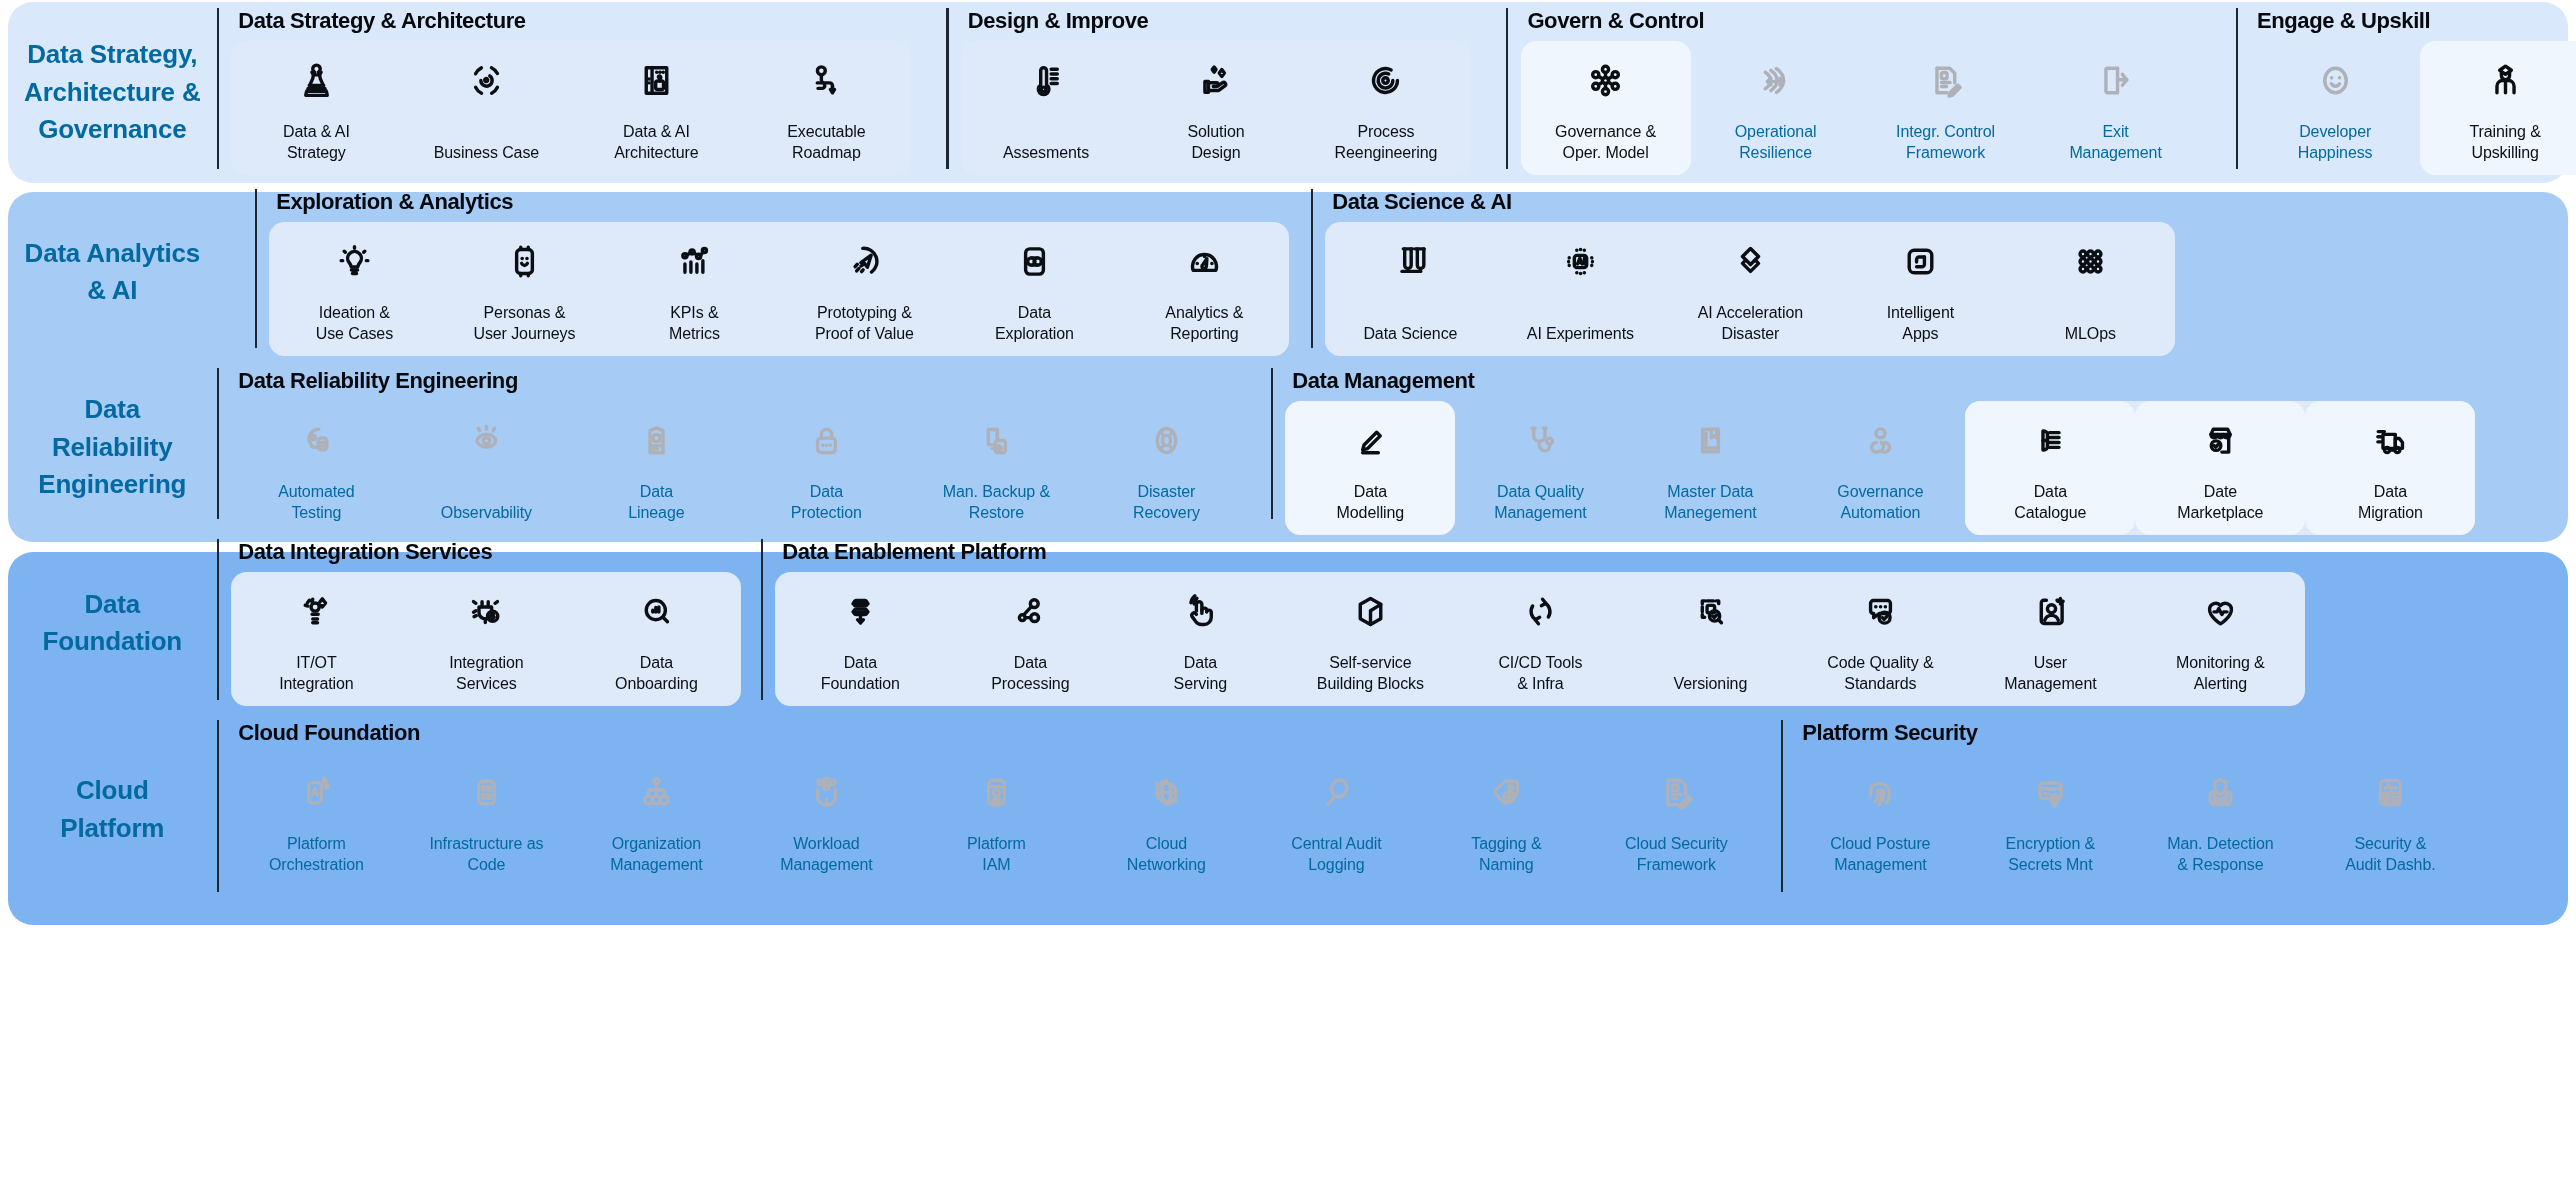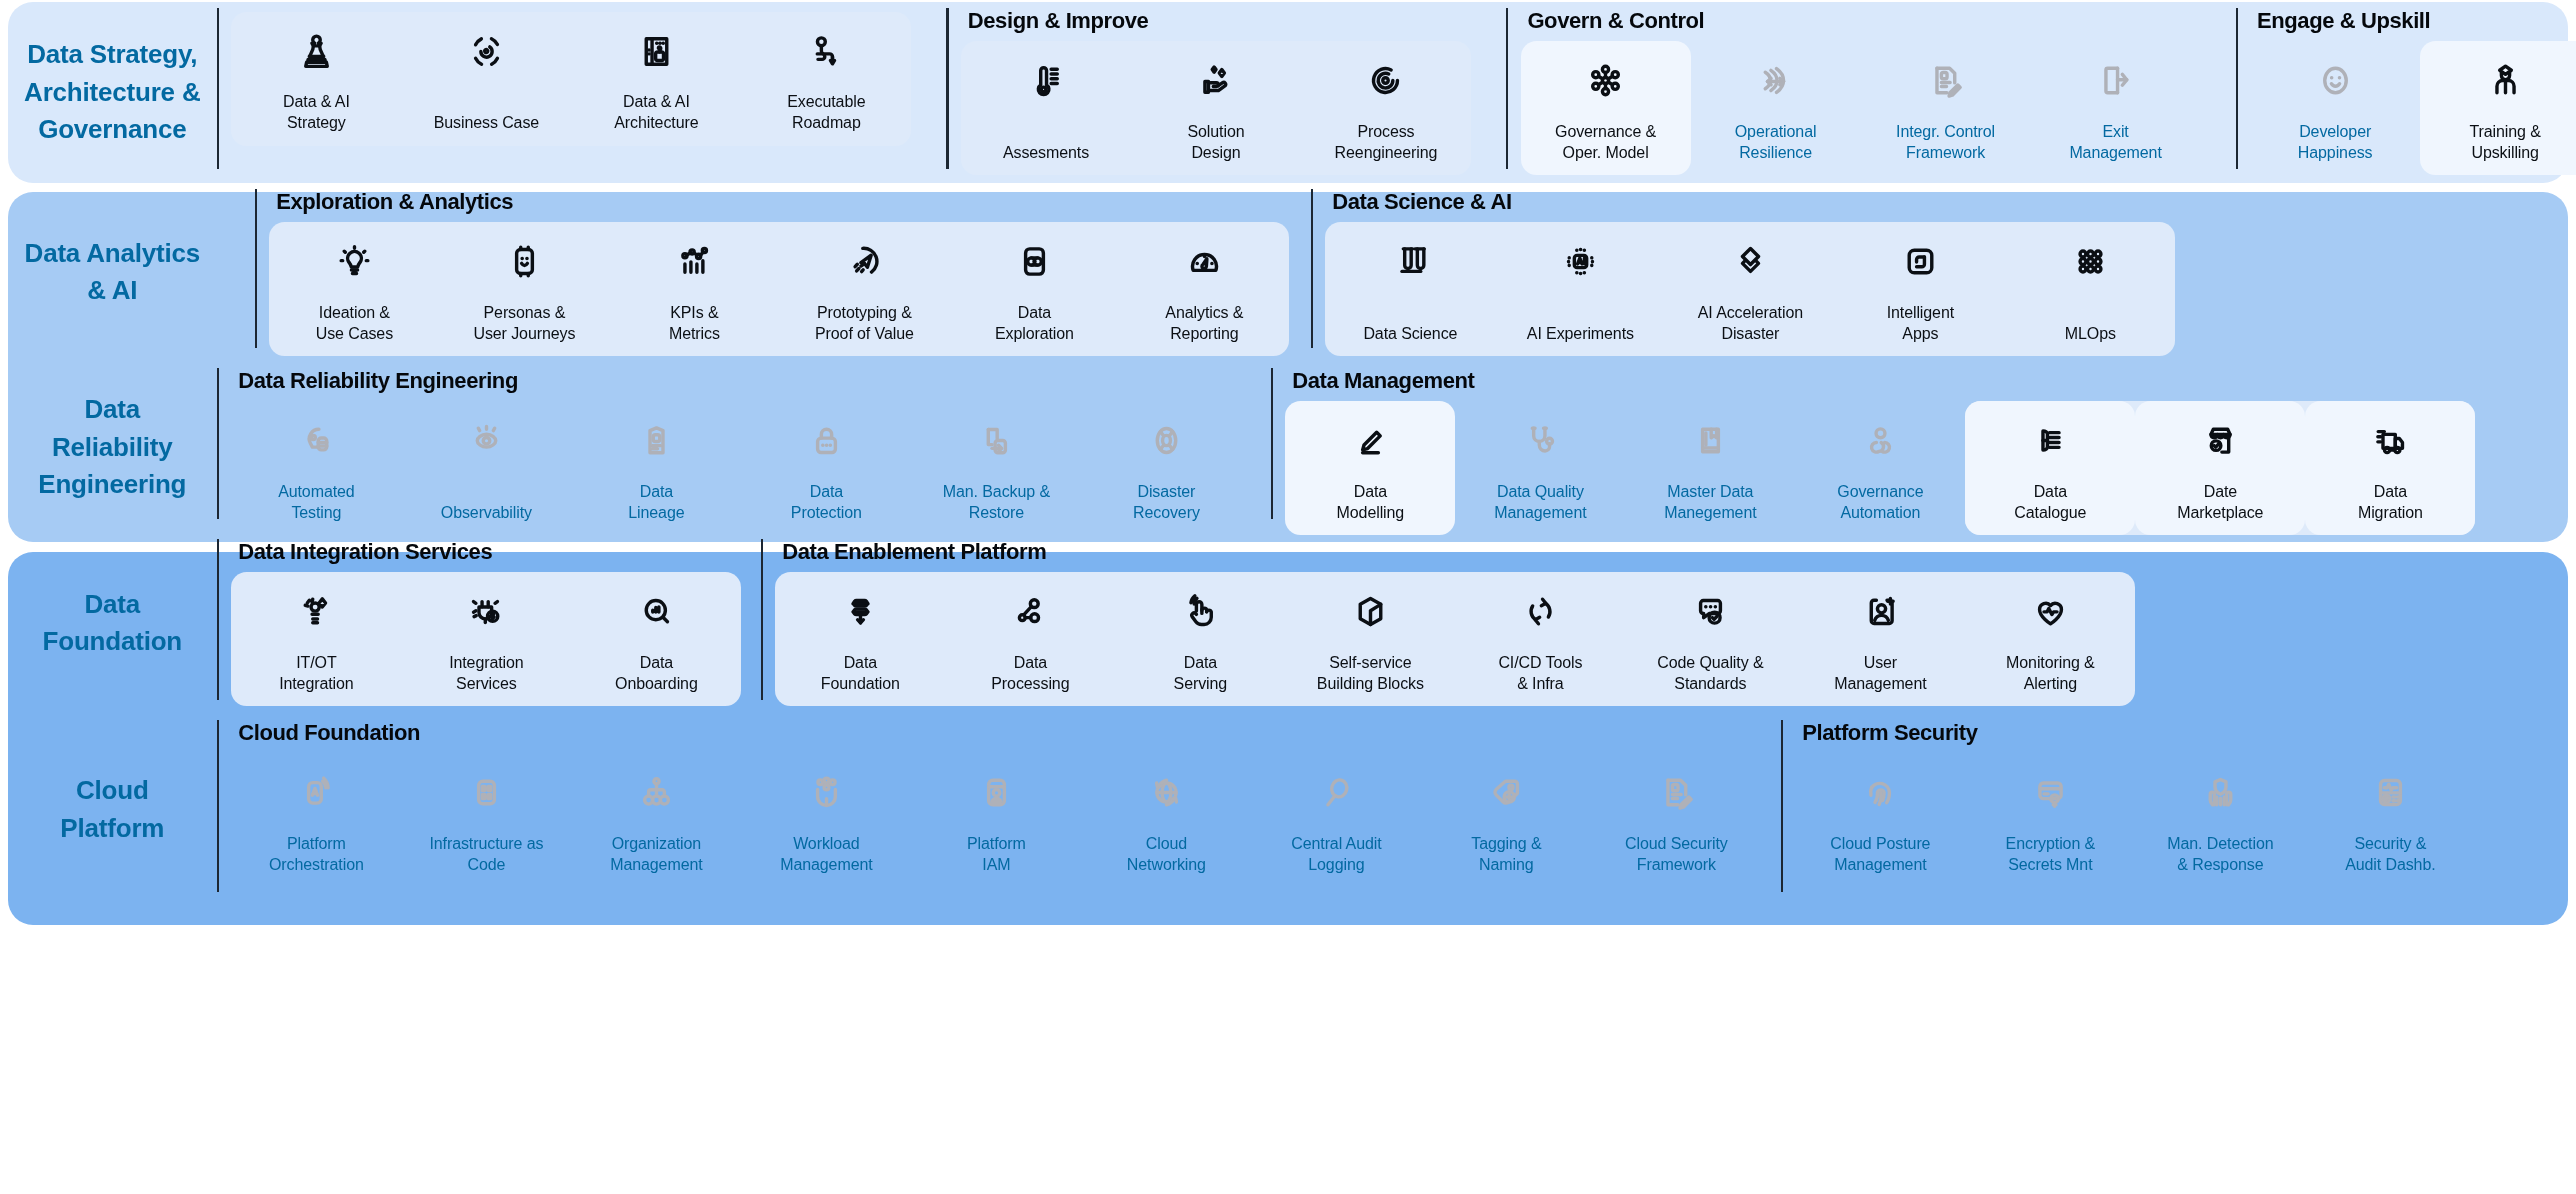--- a/index.html
+++ b/index.html
@@ -154,20 +154,21 @@
   <div class="band b3"></div>
   <div id="rows-layer" style="position:absolute;left:7.8px;right:7.8px;top:1.9px;">
       <div class="row r1">
         <div class="pillar">
           <div class="pillar-label" style="white-space: pre-line;">Data Strategy,
 Architecture &amp;
 Governance</div>
         </div>
         <div class="groups">
           <div class="group" style="margin-right: 35px;">
+            <div class="group-title">Data Strategy &amp; Architecture</div>
             <div class="tilebox active-wrap">
               <div class="tile">
                 <div class="ico">
                   <svg width="41" height="41" viewBox="0 0 24 24" fill="none" stroke="#0b0f14" stroke-width="2" stroke-linecap="round" stroke-linejoin="round">
                     <path d="M12 3a2.2 2.2 0 0 1 2.2 2.2c0 .9-.5 1.5-1.1 1.9h1.6l-.9 1.6h-3.6L9.3 7.1h1.6c-.6-.4-1.1-1-1.1-1.9A2.2 2.2 0 0 1 12 3Z"></path>
                     <path d="M10.2 8.7c0 3-1.4 4.4-2.4 6.2h8.4c-1-1.8-2.4-3.2-2.4-6.2"></path>
                     <rect x="7" y="16.5" width="10" height="1.8" rx=".6"></rect>
                     <path d="M6.2 18.3h11.6l.5 2.4H5.7Z"></path>
                   </svg>
                 </div>
@@ -861,20 +862,35 @@
                   </svg>
                 </div>
                 <div class="cap-wrap">
                   <div class="cap">CI/CD Tools
 &amp; Infra</div>
                 </div>
               </div>
               <div class="tile">
                 <div class="ico">
                   <svg width="41" height="41" viewBox="0 0 24 24" fill="none" stroke="#0b0f14" stroke-width="2" stroke-linecap="round" stroke-linejoin="round">
+                    <path d="M8.6 5.8H7.2v1.6M15.4 5.8h1.4v1.6M8.6 15.4H7.2v-1.6"></path>
+                    <path d="M9.8 5.8h4M7.2 9.2v3"></path>
+                    <rect x="10" y="8.4" width="4.4" height="4.4" rx="1"></rect>
+                    <circle cx="14.4" cy="14.6" r="3"></circle>
+                    <path d="m13.2 14.6 1 1 1.6-1.7"></path>
+                    <path d="m16.6 16.8 1.8 1.8"></path>
+                  </svg>
+                </div>
+                <div class="cap-wrap">
+                  <div class="cap">Versioning</div>
+                </div>
+              </div>
+              <div class="tile">
+                <div class="ico">
+                  <svg width="41" height="41" viewBox="0 0 24 24" fill="none" stroke="#0b0f14" stroke-width="2" stroke-linecap="round" stroke-linejoin="round">
                     <path d="M6.2 7.2a1.6 1.6 0 0 1 1.6-1.6h8.4a1.6 1.6 0 0 1 1.6 1.6v4.4a1.6 1.6 0 0 1-1.6 1.6h-5l-3.2 2.4v-2.4h-.2a1.6 1.6 0 0 1-1.6-1.6Z"></path>
                     <path d="M9.2 9.2h.1M12 9.2h.1M14.8 9.2h.1"></path>
                     <circle cx="14.4" cy="15.6" r="3.2"></circle>
                     <path d="m13.1 15.6 1 1 1.7-1.8"></path>
                   </svg>
                 </div>
                 <div class="cap-wrap">
                   <div class="cap">Code Quality &amp;
 Standards</div>
                 </div>

